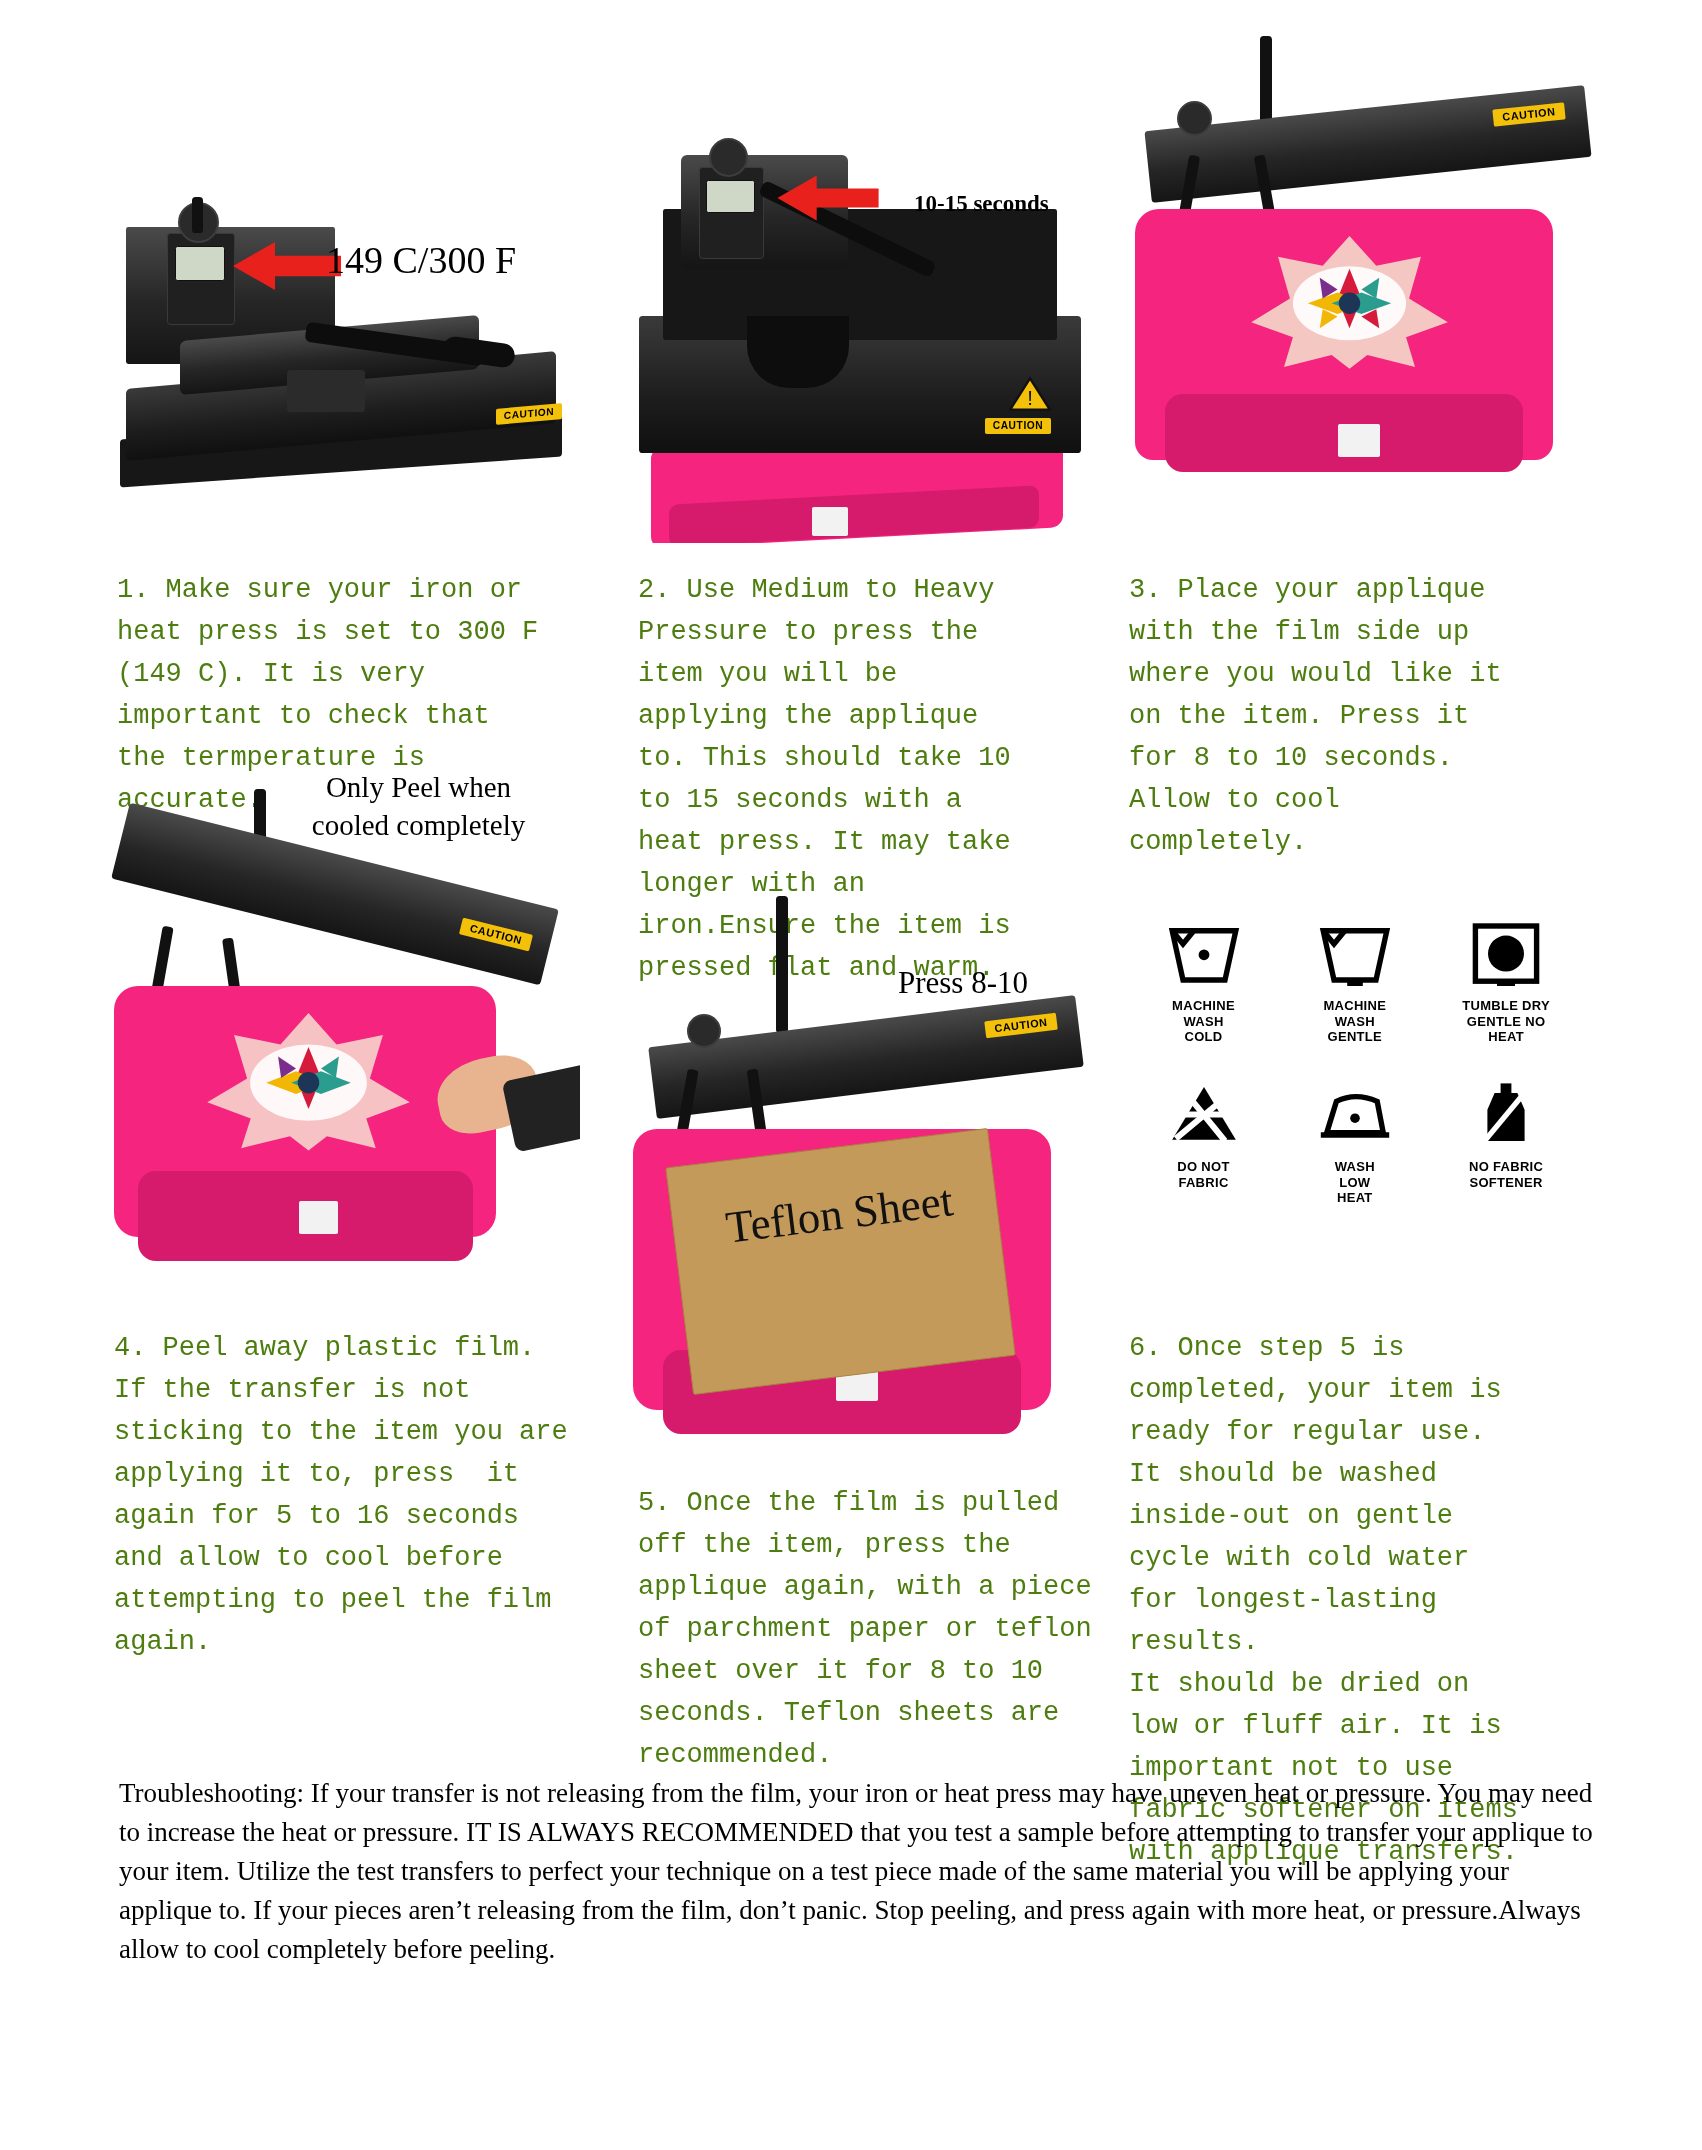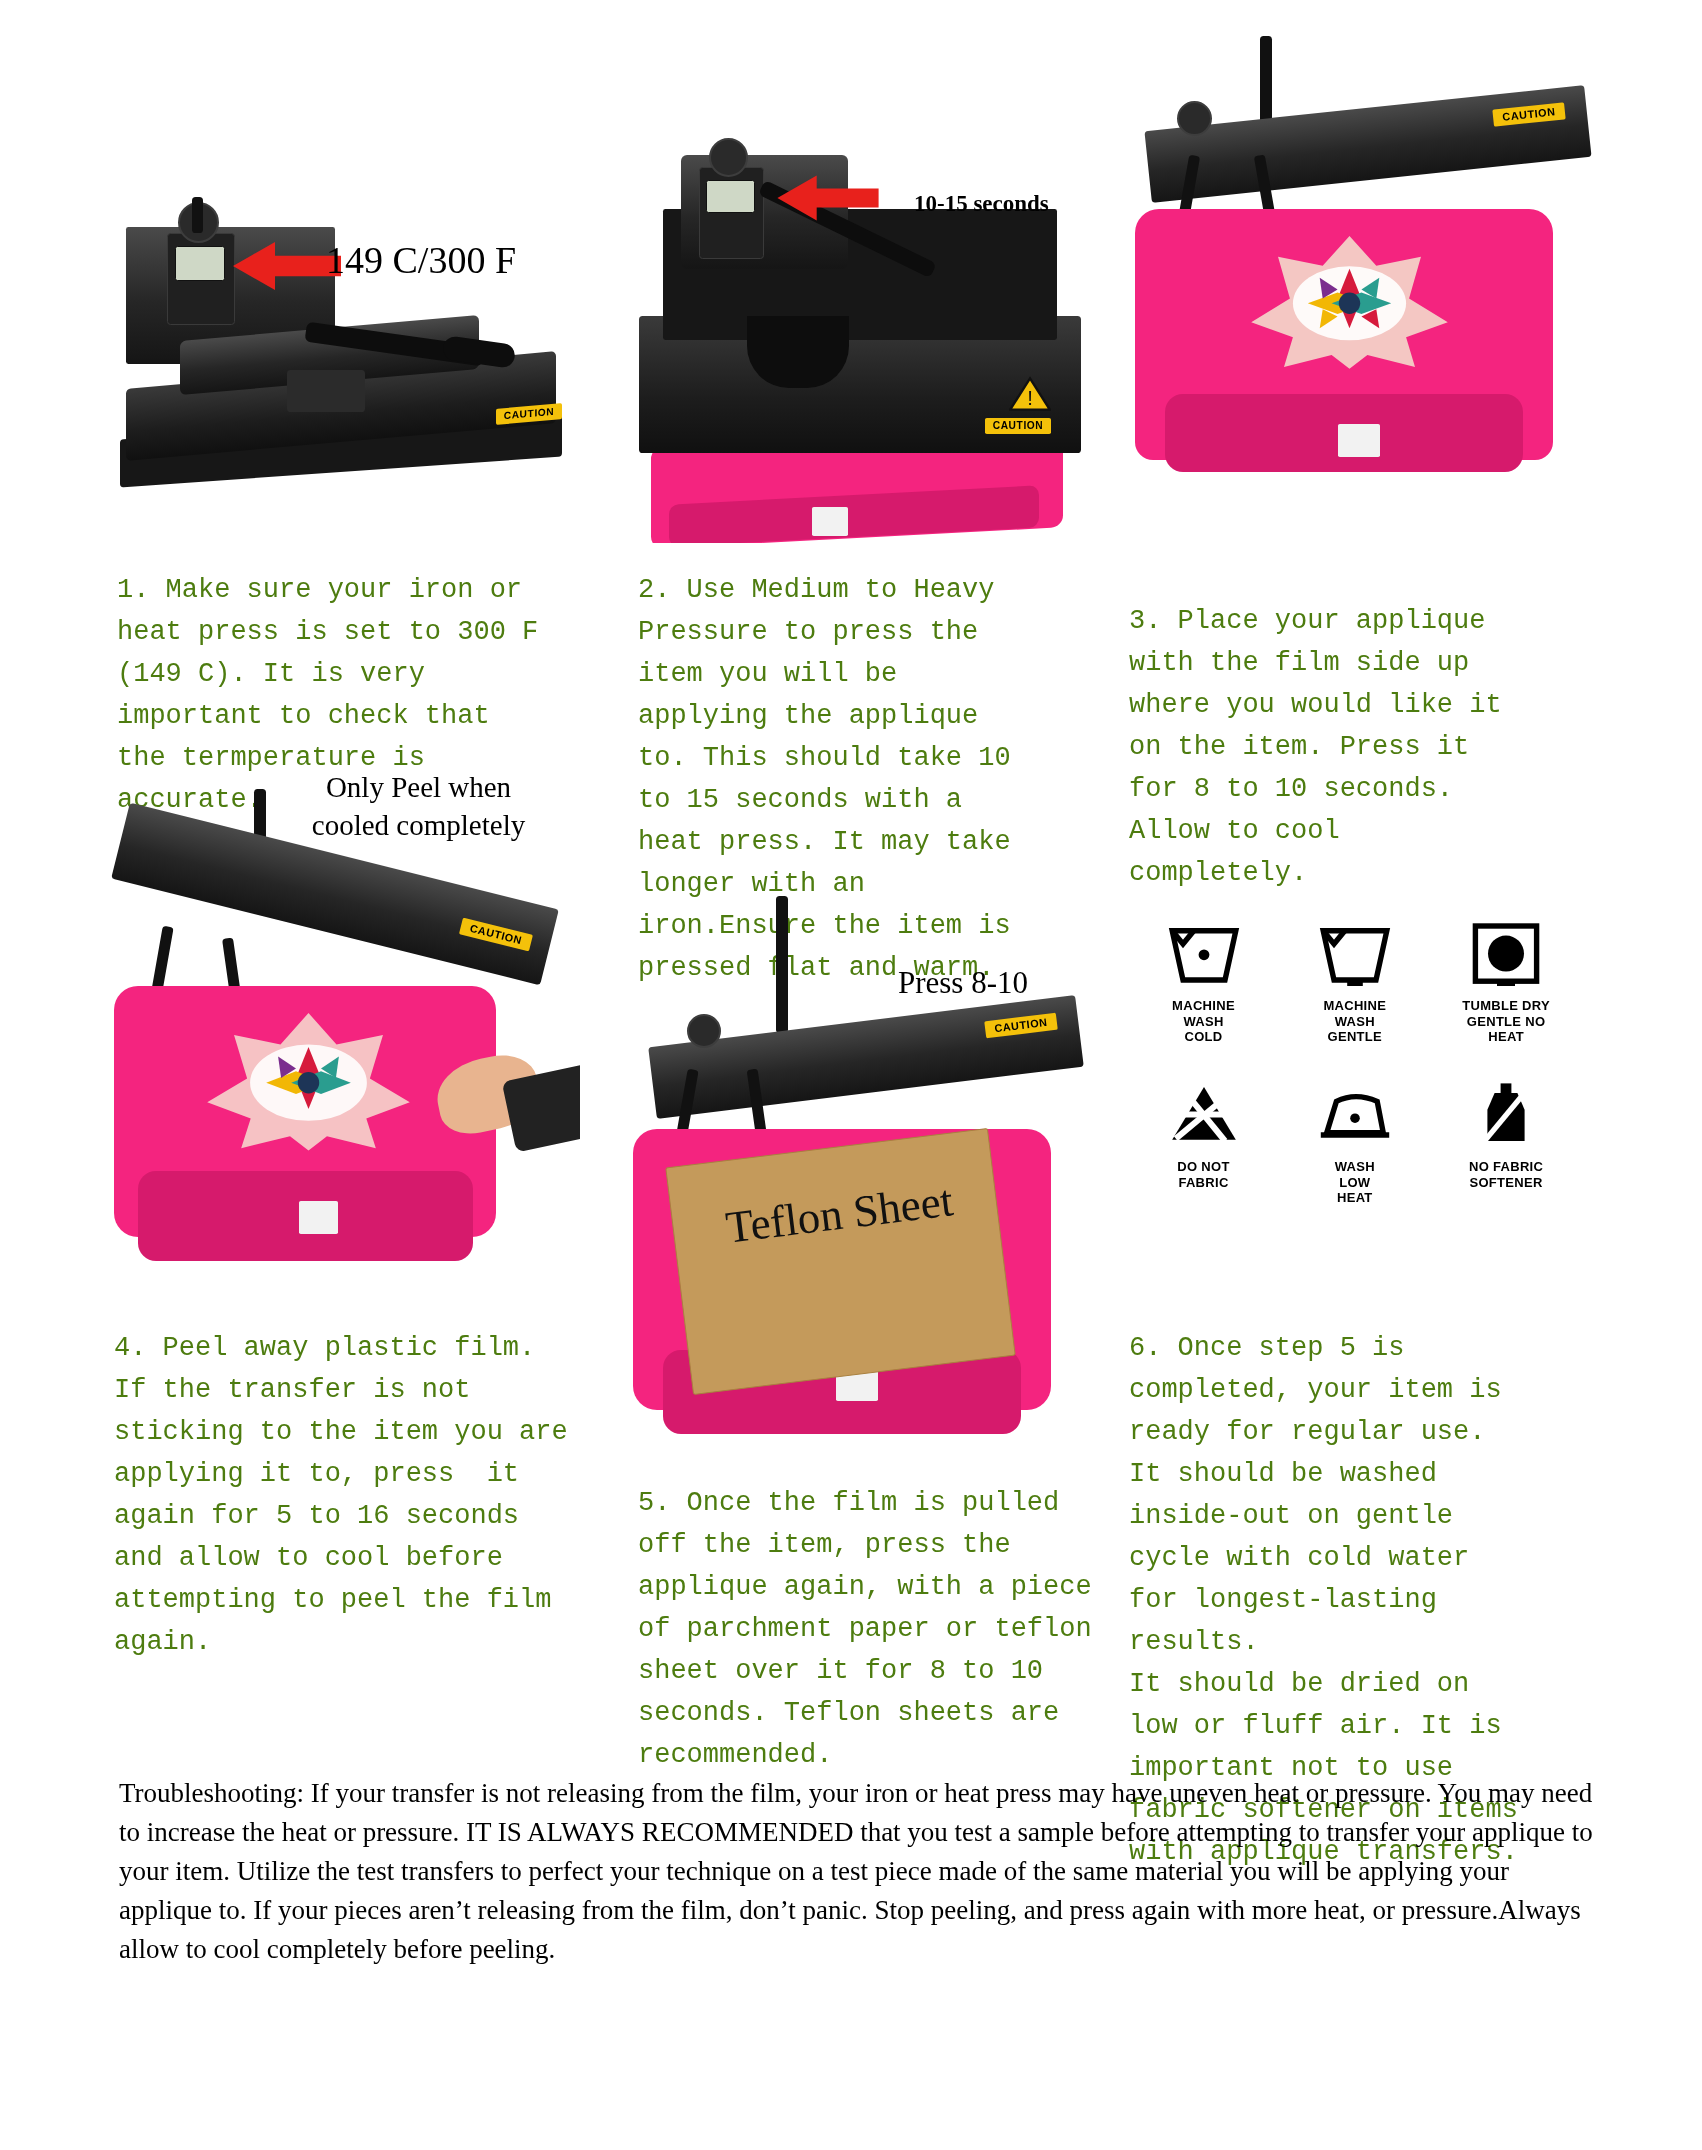--- a/index.html
+++ b/index.html
@@ -279,21 +279,21 @@
         <polygon points="120,75 150,95 125,110" fill="#7b2d8e"></polygon>
         <polygon points="220,75 190,95 215,110" fill="#2a9d8f"></polygon>
         <polygon points="120,160 150,140 125,128" fill="#f2b705"></polygon>
         <polygon points="220,160 190,140 215,128" fill="#d61a3c"></polygon>
       </g>
     </svg>
   </div>
 
   <div class="caption" style="left:117px; top:569px; width:430px;">1. Make sure your iron or heat press is set to 300 F (149 C). It is very important to check that the termperature is accurate.</div>
   <div class="caption" style="left:638px; top:569px; width:382px;">2. Use Medium to Heavy Pressure to press the item you will be applying the applique to. This should take 10 to 15 seconds with a heat press. It may take longer with an iron.Ensure the item is pressed flat and warm.</div>
-  <div class="caption" style="left:1129px; top:600px; width:394px;">3. Place your applique with the film side up where you would like it on the item. Press it for 8 to 10 seconds. Allow to cool completely.</div>
+  <div class="caption" style="left:1129px; top:569px; width:394px;">3. Place your applique with the film side up where you would like it on the item. Press it for 8 to 10 seconds. Allow to cool completely.</div>
 
   <div class="annot" style="left:275px; top:768px; width:287px; text-align:center; font-size:29px; line-height:38px;">Only Peel when
 cooled completely</div>
 
   <div class="photo" style="left:102px; top:789px; width:478px; height:538px;">
     <div class="hp-arm" style="left:152px; top:0px; width:12px; height:90px;"></div>
     <div class="hp-upper" style="left:12px; top:66px; width:442px; height:78px; transform:rotate(14deg); border-radius:3.6px;"></div>
     <div class="caution" style="left:358px; top:137px; width:72px; height:16.7px; font-size:10.8px; transform:rotate(14deg);">CAUTION</div>
     <div class="hp-arm" style="left:54px; top:137px; width:10.8px; height:78px; transform:rotate(10deg);"></div>
     <div class="hp-arm" style="left:125px; top:149px; width:10.8px; height:72px; transform:rotate(-8deg);"></div>

